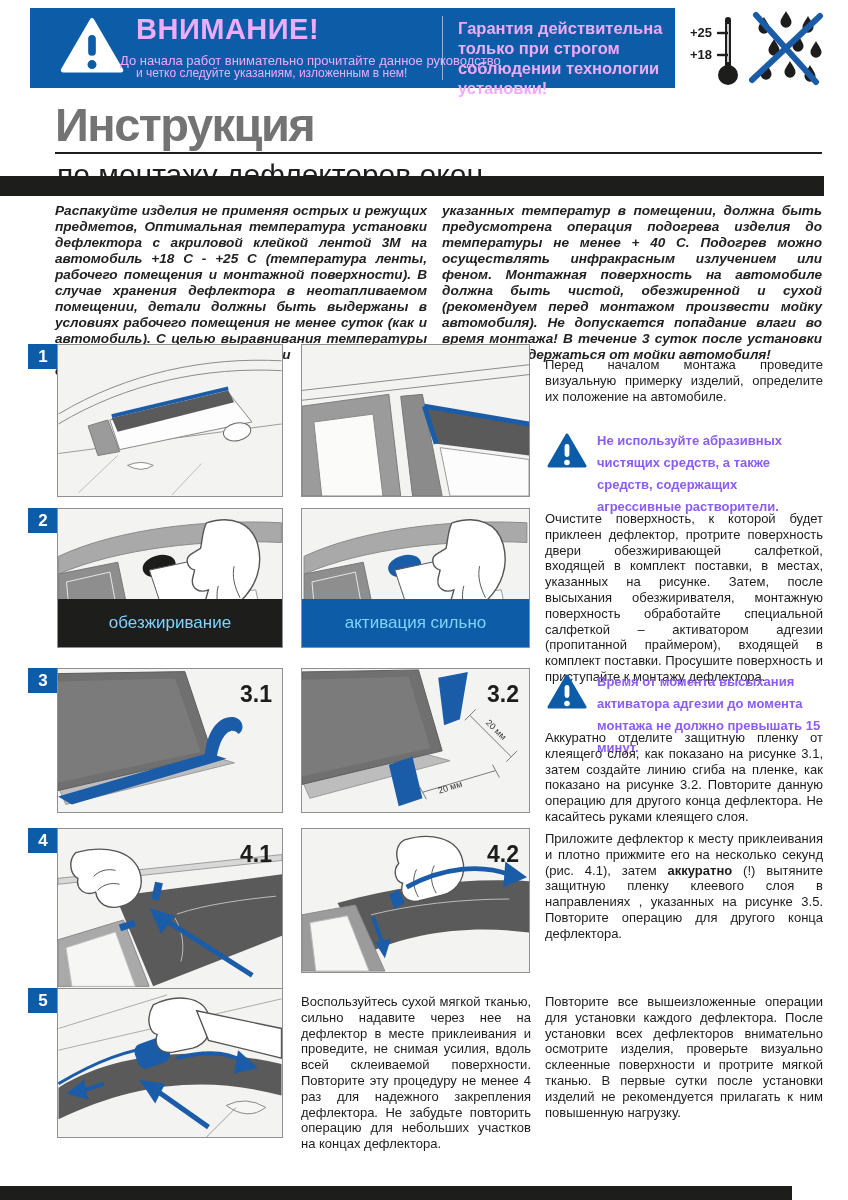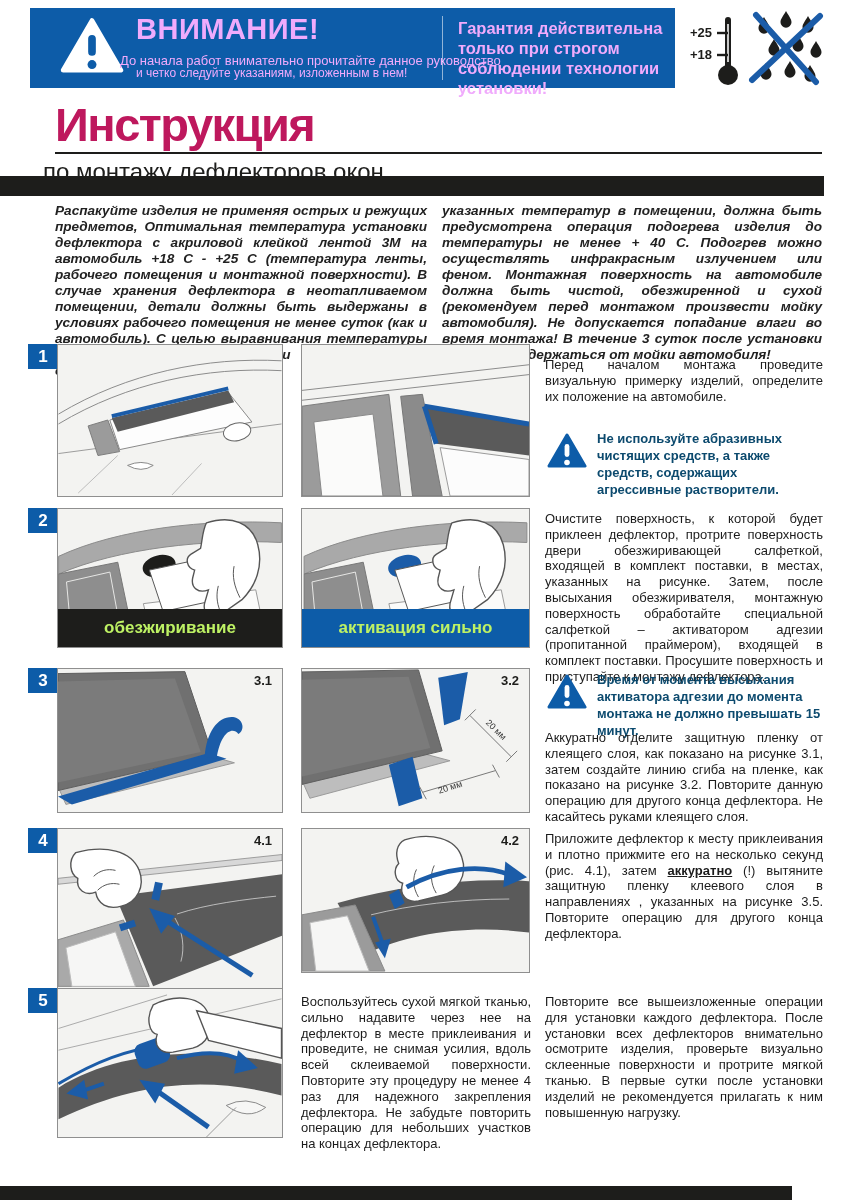--- a/index.html
+++ b/index.html
@@ -10,36 +10,36 @@
   .hdr-tri{position:absolute;left:30px;top:9px;width:64px;height:60px}
   .hdr-title{position:absolute;left:106px;top:5px;font-size:29px;font-weight:bold;letter-spacing:.5px}
   .hdr-sub1{position:absolute;left:90px;top:45px;font-size:13px}
   .hdr-sub2{position:absolute;left:106px;top:58px;font-size:12px}
   .hdr-divider{position:absolute;left:412px;top:8px;width:1px;height:64px;background:rgba(255,255,255,.55)}
   .hdr-warranty{position:absolute;left:428px;top:10px;width:210px;font-size:16.5px;font-weight:bold;line-height:20px}
   .thermo{position:absolute;left:688px;top:12px;width:58px;height:76px}
   .tnum{font-size:13px;font-weight:bold;fill:#1d1d1b;font-family:"Liberation Sans",sans-serif}
   .drops{position:absolute;left:748px;top:10px;width:76px;height:78px}
   
-  .page-title{position:absolute;left:55px;top:97px;font-size:47px;font-weight:bold;letter-spacing:-1.5px;color:#be185d}
+  .page-title{position:absolute;left:55px;top:97px;font-size:47px;font-weight:bold;letter-spacing:-1.5px;color:#737373}
   .title-rule{position:absolute;left:55px;top:152px;width:767px;height:2px;background:#1d1d1b}
-  .page-subtitle{position:absolute;left:43px;top:158px;font-size:24px;color:#1d1d1b}
+  .page-subtitle{position:absolute;left:57px;top:158px;font-size:30px;color:#1d1d1b}
   .bar{position:absolute;background:#1d1d1b}
   
   .intro{position:absolute;top:203px;margin:0;font-style:italic;font-weight:600;font-size:13.6px;line-height:16px;text-align:justify;color:#222}
   .body-text{position:absolute;margin:0;font-size:13px;line-height:15.8px;text-align:justify}
-  .u{font-weight:bold;text-decoration:underline}
+  .u{font-weight:bold;}
   .warn{position:absolute;height:50px}
   .warn .tri{position:absolute;left:2px;top:3px;width:40px;height:37px}
-  .warn .warn-text{position:absolute;left:52px;top:0;width:227px;font-size:13px;line-height:17px;font-weight:600;color:#0c4a6e}
+  .warn .warn-text{position:absolute;left:52px;top:0;width:227px;font-size:13px;line-height:22px;font-weight:600;color:#8b5cf6}
   
   .img-box{position:absolute;background:#f3f3f1;border:1px solid #8f8f8f;box-sizing:border-box}
   .img-box svg{display:block;width:100%;height:100%}
-  .fig-num{position:absolute;top:4px;right:10px;font-size:13px;font-weight:bold;color:#1d1d1b}
-  .caption{position:absolute;left:0;right:0;bottom:0;height:38px;display:flex;align-items:center;justify-content:center;color:#bef264;font-size:17px;font-weight:700}
+  .fig-num{position:absolute;top:12px;right:10px;font-size:23px;font-weight:bold;color:#1d1d1b}
+  .caption{position:absolute;left:0;right:0;bottom:0;height:48px;display:flex;align-items:center;justify-content:center;color:#7dd3fc;font-size:17px;font-weight:400}
   .caption.dark{background:#1d1d1b}
   .caption.blue{background:#0d5ca8}
   .badge{position:absolute;left:28px;width:30px;height:25px;background:#0d5ca8;color:#fff;font-size:17px;font-weight:bold;display:flex;align-items:center;justify-content:center}
   .dim{font-size:9px;fill:#333;font-family:"Liberation Sans",sans-serif}
 </style>
 </head>
 <body>
 
 <div class="page">
 

